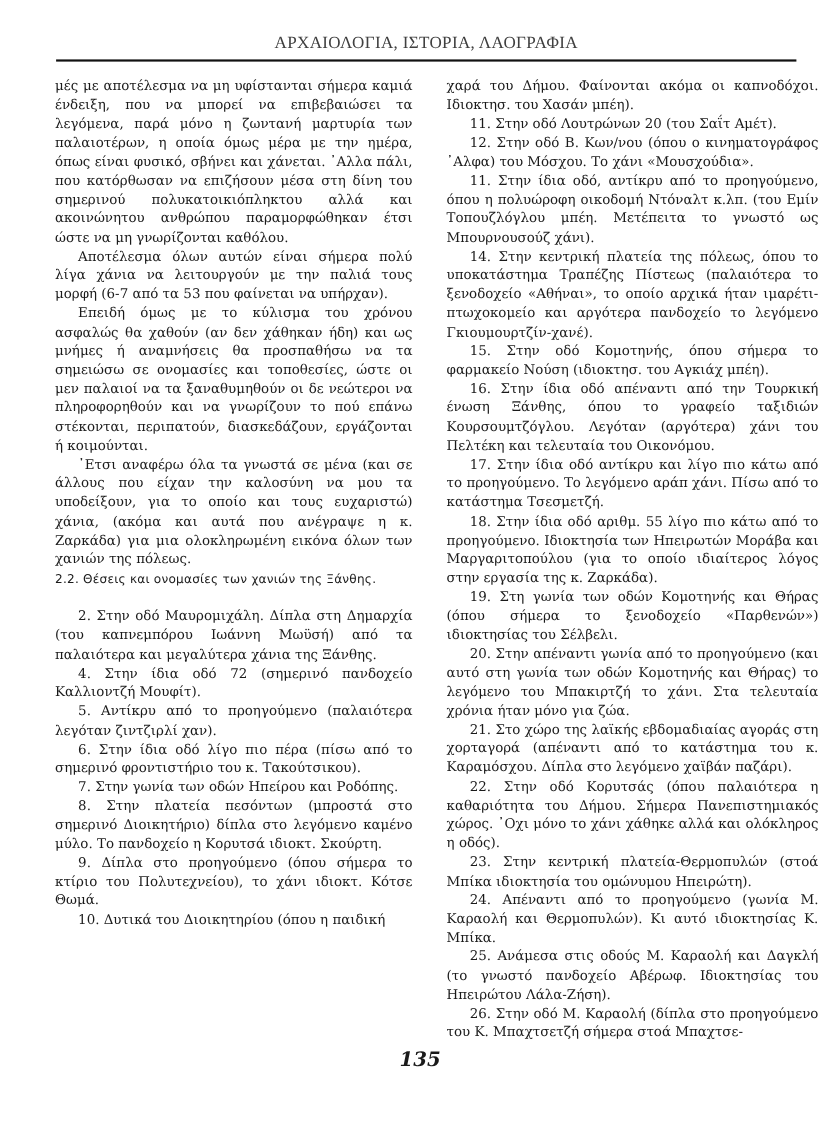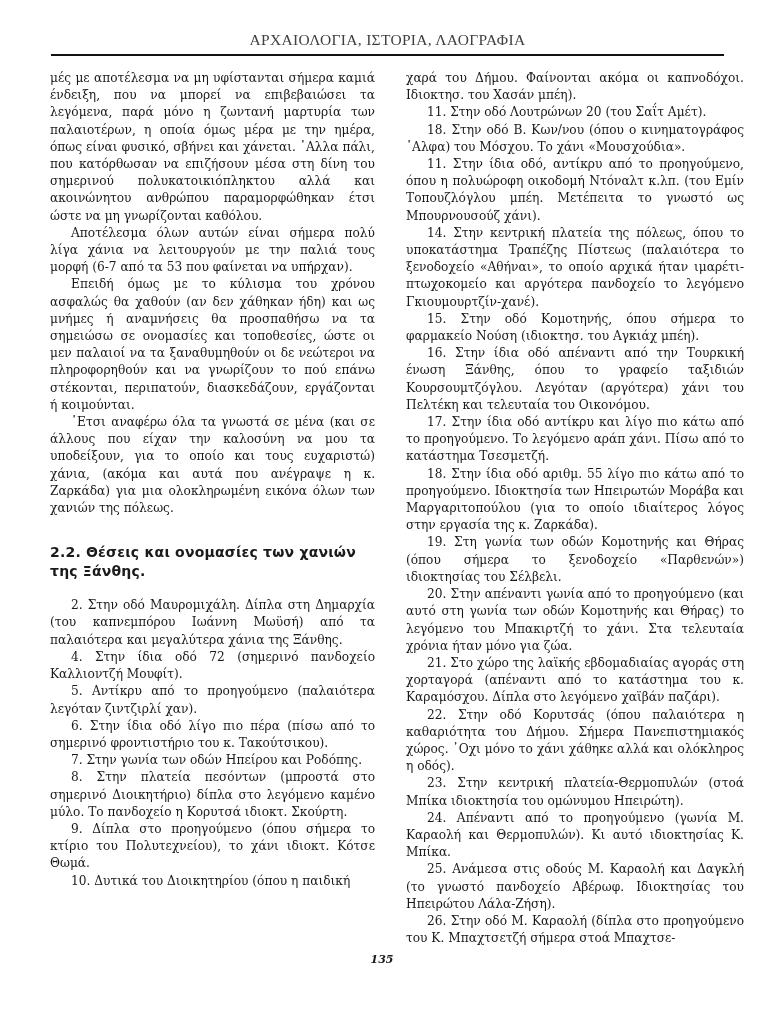--- a/index.html
+++ b/index.html
@@ -8,24 +8,24 @@
   .running-head { position:absolute; left:51px; top:31px; width:673px; text-align:center;
          font-family:"Liberation Serif", serif; font-size:15.5px; letter-spacing:0.3px; color:#404040; }
   .head-rule { position:absolute; left:51px; top:54px; width:673px; height:2px; background:#111; }
   .col { position:absolute; top:70px; font-size:12.2px; line-height:17.2px; text-align:justify;
          hyphens:manual; }
   .col.left { left:50px; width:325px; }
   .col.right { left:406px; width:338px; }
   .col p { margin:0; text-indent:21px; }
   .col p.noindent { text-indent:0; }
   .col p.item { text-indent:21px; }
-  .section-title { font-size:14px; line-height:19px; margin:26px 0 16px 0; text-indent:0;
-         text-align:left; font-family:"DejaVu Sans", "Liberation Sans", sans-serif; font-weight:bold; letter-spacing:0.2px; }
+  .section-title { font-size:11px; line-height:19px; margin:0 0 16px 0; text-indent:0;
+         text-align:left; font-family:"DejaVu Sans", "Liberation Sans", sans-serif; font-weight:normal; letter-spacing:0.2px; }
   .page-num { position:absolute; left:0; width:764px; top:953px; text-align:center;
-         font-style:italic; font-weight:bold; font-size:11px; font-family:"DejaVu Serif", serif; }
+         font-style:italic; font-weight:bold; font-size:18px; font-family:"DejaVu Serif", serif; }
 </style>
 </head>
 <body>
 
 <div class="running-head">ΑΡΧΑΙΟΛΟΓΙΑ, ΙΣΤΟΡΙΑ, ΛΑΟΓΡΑΦΙΑ</div>
 <div class="head-rule"></div>
 
 <div class="col left">
   <p class="noindent">μές με αποτέλεσμα να μη υφίστανται σήμερα καμιά ένδειξη, που να μπορεί να επιβεβαιώσει τα λεγόμενα, παρά μόνο η ζωντανή μαρτυρία των παλαιοτέρων, η οποία όμως μέρα με την ημέρα, όπως είναι φυσικό, σβήνει και χάνεται. ᾽Αλλα πάλι, που κατόρθωσαν να επιζήσουν μέσα στη δίνη του σημερινού πολυκατοικιόπληκτου αλλά και ακοινώνητου ανθρώπου παραμορφώθηκαν έτσι ώστε να μη γνωρίζονται καθόλου.</p>
   <p>Αποτέλεσμα όλων αυτών είναι σήμερα πολύ λίγα χάνια να λειτουργούν με την παλιά τους μορφή (6-7 από τα 53 που φαίνεται να υπήρχαν).</p>
@@ -38,21 +38,21 @@
   <p class="item">6. Στην ίδια οδό λίγο πιο πέρα (πίσω από το σημερινό φροντιστήριο του κ. Τακούτσικου).</p>
   <p class="item">7. Στην γωνία των οδών Ηπείρου και Ροδόπης.</p>
   <p class="item">8. Στην πλατεία πεσόντων (μπροστά στο σημερινό Διοικητήριο) δίπλα στο λεγόμενο καμένο μύλο. Το πανδοχείο η Κορυτσά ιδιοκτ. Σκούρτη.</p>
   <p class="item">9. Δίπλα στο προηγούμενο (όπου σήμερα το κτίριο του Πολυτεχνείου), το χάνι ιδιοκτ. Κότσε Θωμά.</p>
   <p class="item">10. Δυτικά του Διοικητηρίου (όπου η παιδική</p>
 </div>
 
 <div class="col right">
   <p class="noindent">χαρά του Δήμου. Φαίνονται ακόμα οι καπνοδόχοι. Ιδιοκτησ. του Χασάν μπέη).</p>
   <p class="item">11. Στην οδό Λουτρώνων 20 (του Σαΐτ Αμέτ).</p>
-  <p class="item">18. Στην οδό Β. Κων/νου (όπου ο κινηματογράφος ᾽Αλφα) του Μόσχου. Το χάνι «Μουσχούδια».</p>
+  <p class="item">12. Στην οδό Β. Κων/νου (όπου ο κινηματογράφος ᾽Αλφα) του Μόσχου. Το χάνι «Μουσχούδια».</p>
   <p class="item">11. Στην ίδια οδό, αντίκρυ από το προηγούμενο, όπου η πολυώροφη οικοδομή Ντόναλτ κ.λπ. (του Εμίν Τοπουζλόγλου μπέη. Μετέπειτα το γνωστό ως Μπουρνουσούζ χάνι).</p>
   <p class="item">14. Στην κεντρική πλατεία της πόλεως, όπου το υποκατάστημα Τραπέζης Πίστεως (παλαιότερα το ξενοδοχείο «Αθήναι», το οποίο αρχικά ήταν ιμαρέτι-πτωχοκομείο και αργότερα πανδοχείο το λεγόμενο Γκιουμουρτζίν-χανέ).</p>
   <p class="item">15. Στην οδό Κομοτηνής, όπου σήμερα το φαρμακείο Νούση (ιδιοκτησ. του Αγκιάχ μπέη).</p>
   <p class="item">16. Στην ίδια οδό απέναντι από την Τουρκική ένωση Ξάνθης, όπου το γραφείο ταξιδιών Κουρσουμτζόγλου. Λεγόταν (αργότερα) χάνι του Πελτέκη και τελευταία του Οικονόμου.</p>
   <p class="item">17. Στην ίδια οδό αντίκρυ και λίγο πιο κάτω από το προηγούμενο. Το λεγόμενο αράπ χάνι. Πίσω από το κατάστημα Τσεσμετζή.</p>
   <p class="item">18. Στην ίδια οδό αριθμ. 55 λίγο πιο κάτω από το προηγούμενο. Ιδιοκτησία των Ηπειρωτών Μοράβα και Μαργαριτοπούλου (για το οποίο ιδιαίτερος λόγος στην εργασία της κ. Ζαρκάδα).</p>
   <p class="item">19. Στη γωνία των οδών Κομοτηνής και Θήρας (όπου σήμερα το ξενοδοχείο «Παρθενών») ιδιοκτησίας του Σέλβελι.</p>
   <p class="item">20. Στην απέναντι γωνία από το προηγούμενο (και αυτό στη γωνία των οδών Κομοτηνής και Θήρας) το λεγόμενο του Μπακιρτζή το χάνι. Στα τελευταία χρόνια ήταν μόνο για ζώα.</p>
   <p class="item">21. Στο χώρο της λαϊκής εβδομαδιαίας αγοράς στη χορταγορά (απέναντι από το κατάστημα του κ. Καραμόσχου. Δίπλα στο λεγόμενο χαϊβάν παζάρι).</p>
   <p class="item">22. Στην οδό Κορυτσάς (όπου παλαιότερα η καθαριότητα του Δήμου. Σήμερα Πανεπιστημιακός χώρος. ᾽Οχι μόνο το χάνι χάθηκε αλλά και ολόκληρος η οδός).</p>

